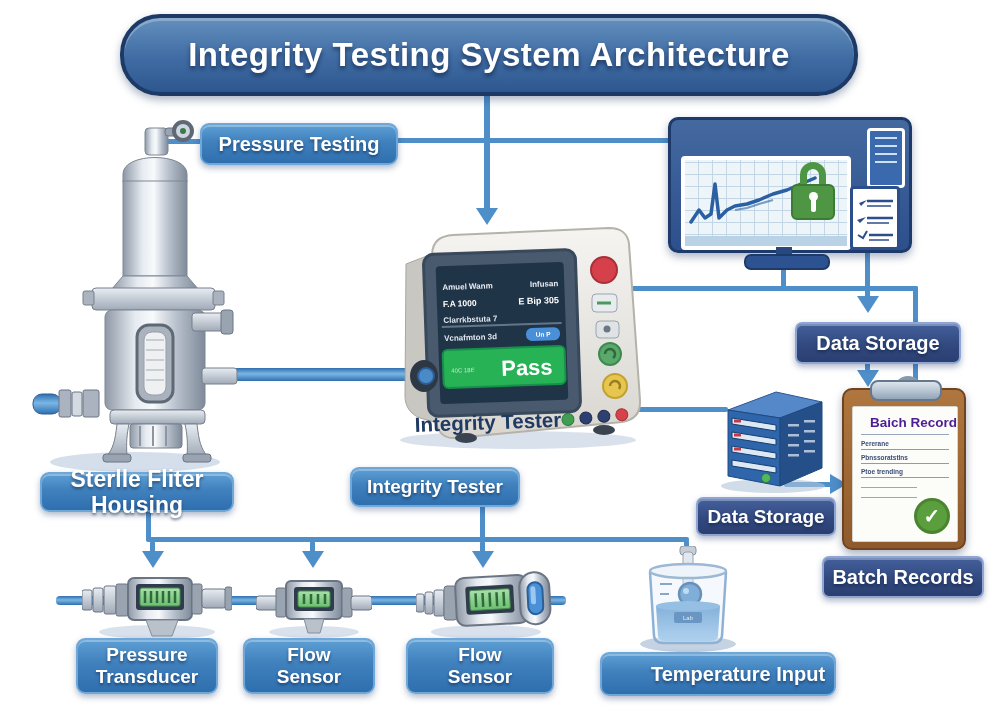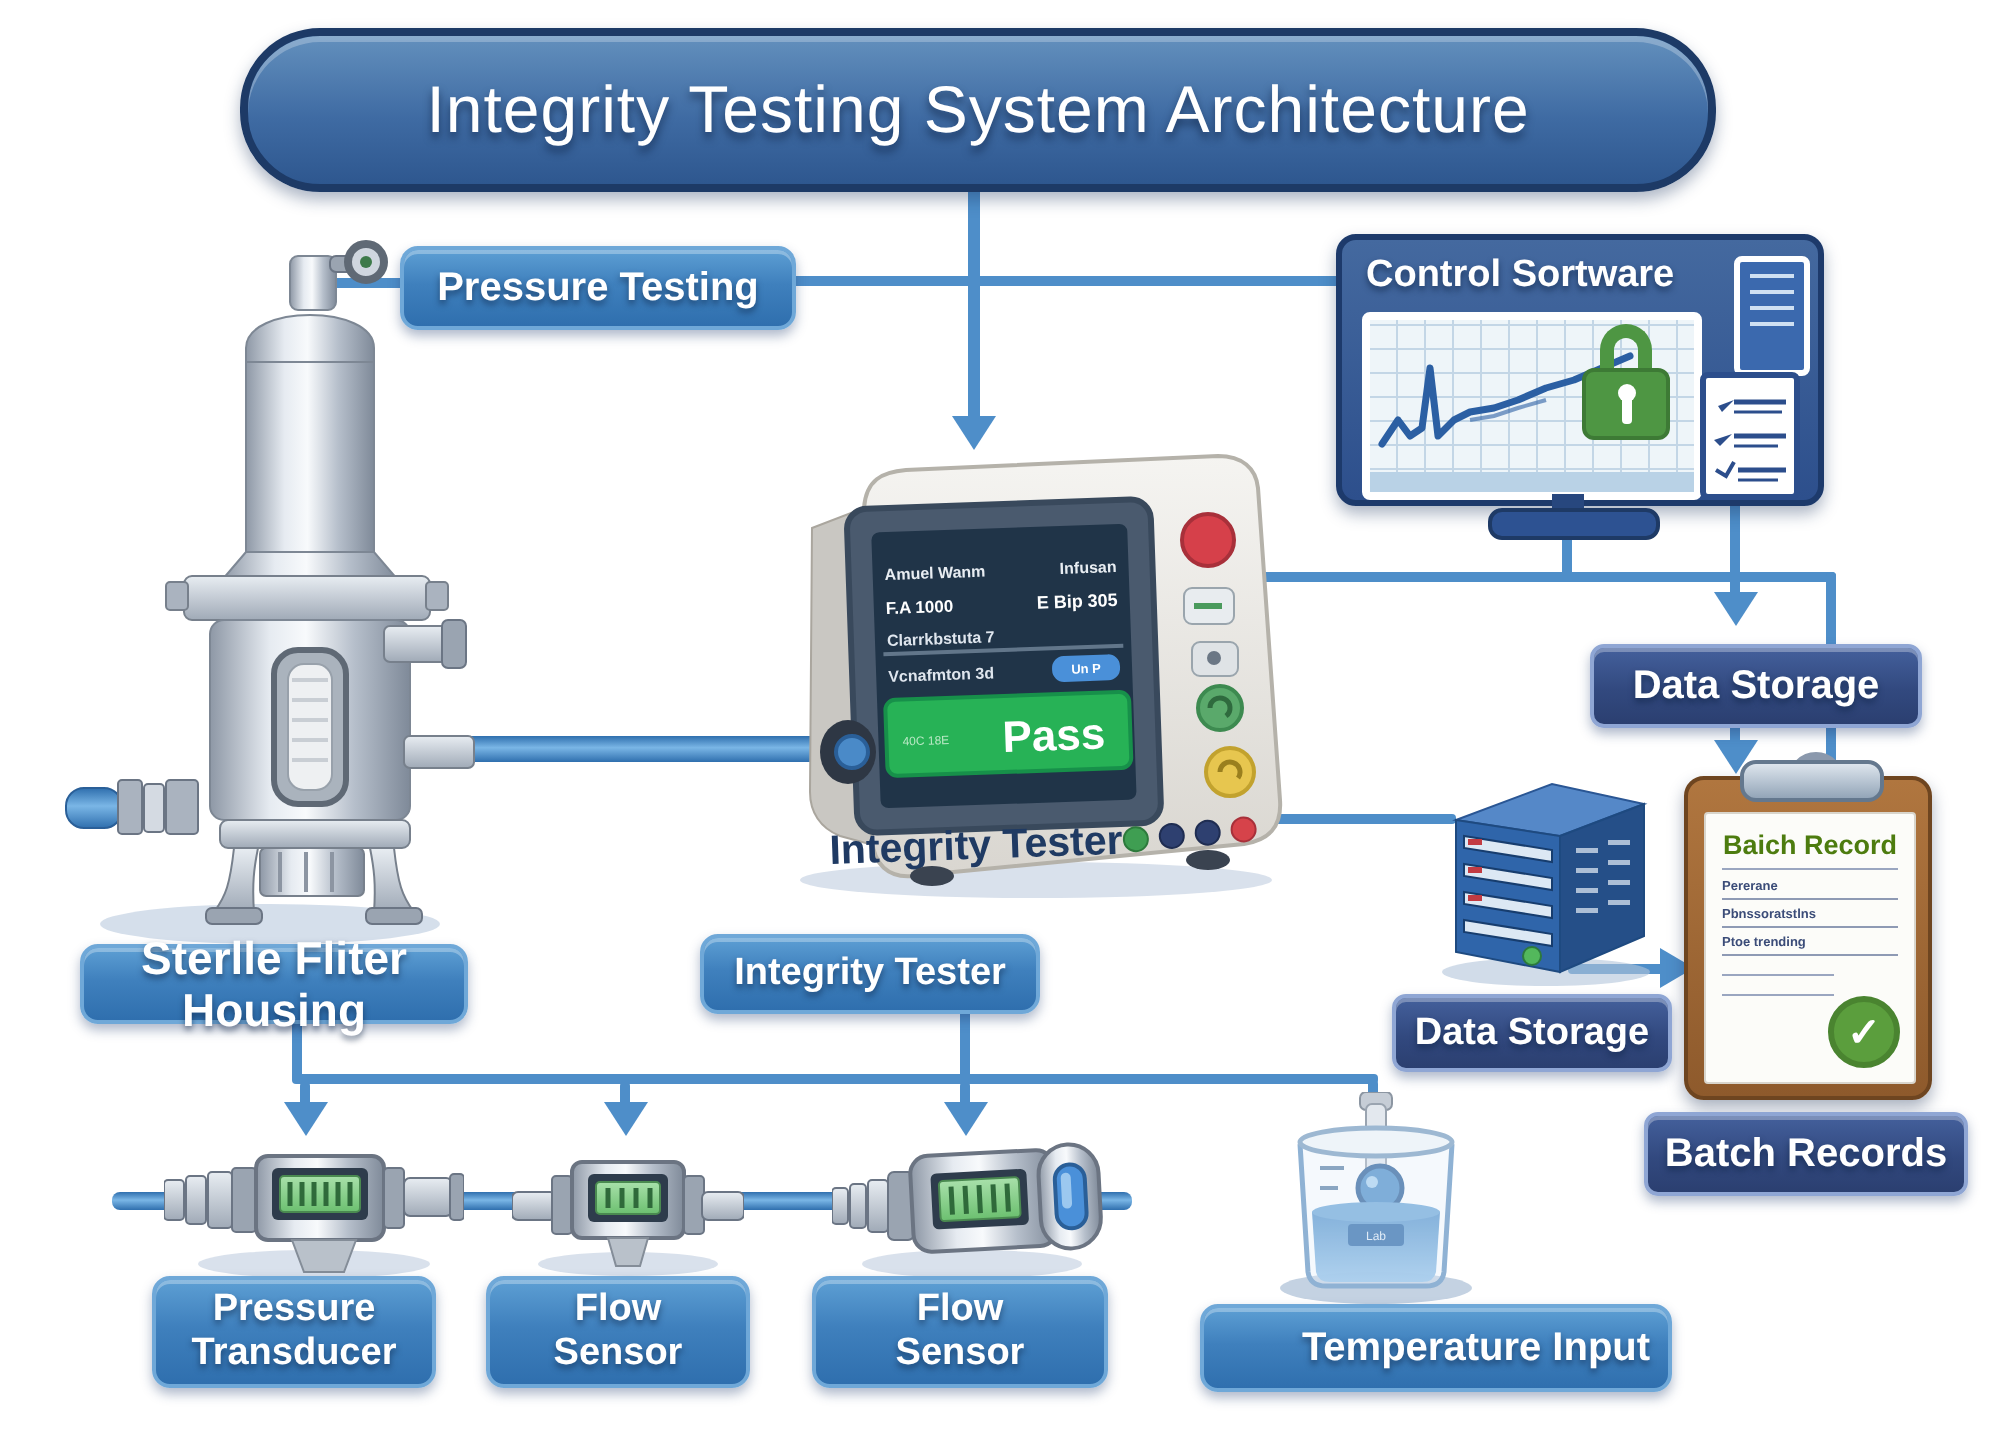--- a/index.html
+++ b/index.html
@@ -24,21 +24,21 @@
   .tag.blue{background:linear-gradient(180deg,#5d9fd4 0%,#3f80bd 45%,#2f6fae 100%);
             border:2px solid #6fa8d8;}
   .tag.navy{background:linear-gradient(180deg,#44609c 0%,#32497f 55%,#2b3f70 100%);
             border:2px solid #8fa6d4;border-radius:7px;}
 
   .banner{position:absolute;left:120px;top:14px;width:730px;height:74px;
           display:flex;align-items:center;justify-content:center;z-index:3;
           background:linear-gradient(180deg,#6390bd 0%,#3f6ba3 55%,#2e578f 100%);
           border:4px solid #1d3a66;border-radius:40px;
           box-shadow:0 4px 8px rgba(20,45,90,.35), inset 0 3px 0 rgba(255,255,255,.25);
-          color:#fff;font-weight:normal;font-size:33px;letter-spacing:.5px;
+          color:#fff;font-weight:bold;font-size:33px;letter-spacing:.5px;
           text-shadow:0 3px 4px rgba(8,25,55,.6);}
 
   
   #ctrlbox{position:absolute;left:668px;top:117px;width:238px;height:130px;z-index:2;
            background:linear-gradient(180deg,#44699f 0%,#2d4f8c 100%);
            border:3px solid #1d3a6b;border-radius:10px;
            box-shadow:0 4px 8px rgba(20,45,90,.35);}
   #ctrlbox .cs-title{position:absolute;left:12px;top:7px;color:#fff;font-weight:bold;
            font-size:19px;text-shadow:0 2px 3px rgba(10,30,60,.6);}
   #monitor{position:absolute;left:10px;top:36px;width:162px;height:86px;
@@ -68,21 +68,21 @@
   #clip{position:absolute;left:842px;top:376px;width:124px;height:176px;z-index:2;}
   #clip .ring{position:absolute;left:52px;top:0;width:18px;height:18px;border:5px solid #8a98ac;
               border-radius:50%;background:transparent;}
   #clip .board{position:absolute;left:0;top:12px;width:124px;height:162px;border-radius:10px;
               background:linear-gradient(180deg,#b0763f,#8e5a2c);border:2px solid #6e4520;
               box-shadow:0 4px 8px rgba(40,60,95,.4);box-sizing:border-box;}
   #clip .metal{position:absolute;left:28px;top:4px;width:68px;height:17px;border-radius:8px;
               background:linear-gradient(180deg,#dde5ed,#93a5b8);border:2px solid #64788e;z-index:2;}
   #clip .paper{position:absolute;left:10px;top:30px;width:104px;height:134px;background:#fcfcf9;
               border:1px solid #d8d5cc;border-radius:2px;overflow:hidden;}
-  #clip .ctitle{margin-top:8px;text-align:center;font-weight:bold;font-size:13.5px;color:#4d7c0f;}
+  #clip .ctitle{margin-top:8px;text-align:right;font-weight:bold;font-size:13.5px;color:#4c1d95;}
   #clip .cdiv{height:1px;background:#9aa6c0;margin:4px 8px 5px 8px;}
   #clip .crow{font-size:6.5px;color:#3b4c78;margin:4px 8px 0 8px;border-bottom:1px solid #8e9ab4;
               padding-bottom:2px;font-weight:bold;}
   #clip .cline{height:1px;background:#9aa6c0;margin:9px 40px 0 8px;}
   #clip .chk{position:absolute;right:7px;bottom:7px;width:36px;height:36px;border-radius:50%;
               background:#5b9e3d;border:3px solid #4a8430;box-sizing:border-box;
               display:flex;align-items:center;justify-content:center;color:#fff;
               font-size:20px;font-weight:bold;}
 </style>
 </head>
@@ -241,21 +241,20 @@
         <circle cx="234" cy="194" r="6" fill="#d6434a" stroke="#a8303a"></circle>
       </g>
     </g>
     <ellipse cx="36" cy="152" rx="14" ry="16" fill="#2e3744"></ellipse>
     <circle cx="38" cy="152" r="8" fill="#4a8ac8" stroke="#2a5f98" stroke-width="2"></circle>
     <ellipse cx="78" cy="214" rx="11" ry="5" fill="#3a4350"></ellipse>
     <ellipse cx="216" cy="206" rx="11" ry="5" fill="#3a4350"></ellipse>
   </svg>
 
   <div id="ctrlbox">
-    <div class="cs-title">Control Sortware</div>
     <div id="monitor">
       <svg width="154" height="78" viewBox="0 0 154 78">
         <polyline points="6,62 14,50 20,58 26,54 30,24 34,58 42,50 50,46 62,44 74,40 88,34 102,30 116,24 130,18" fill="none" stroke="#2b5fa3" stroke-width="3.5" stroke-linejoin="round" stroke-linecap="round"></polyline>
         <polyline points="50,50 62,48 74,44 88,40" fill="none" stroke="#2b5fa3" stroke-width="2" opacity=".6"></polyline>
       </svg>
       <div class="mstrip"></div>
     </div>
     <div id="lock">
       <div class="shk"></div>
       <div class="bod">

